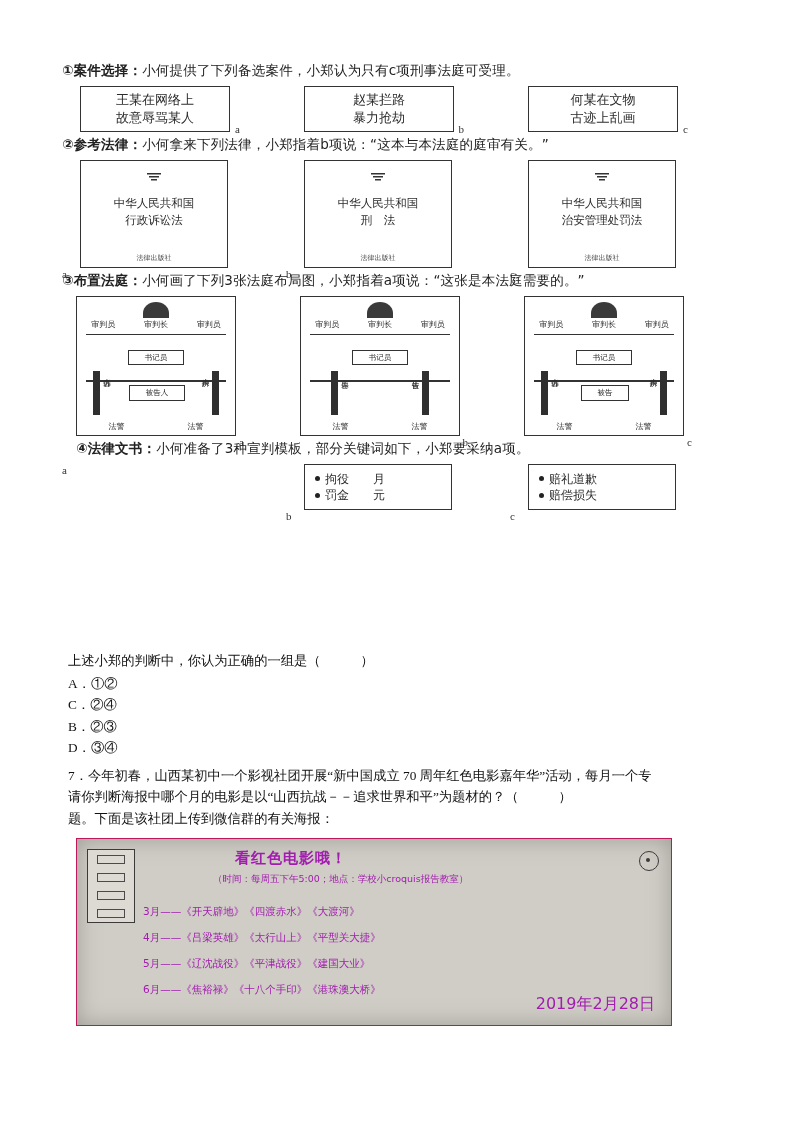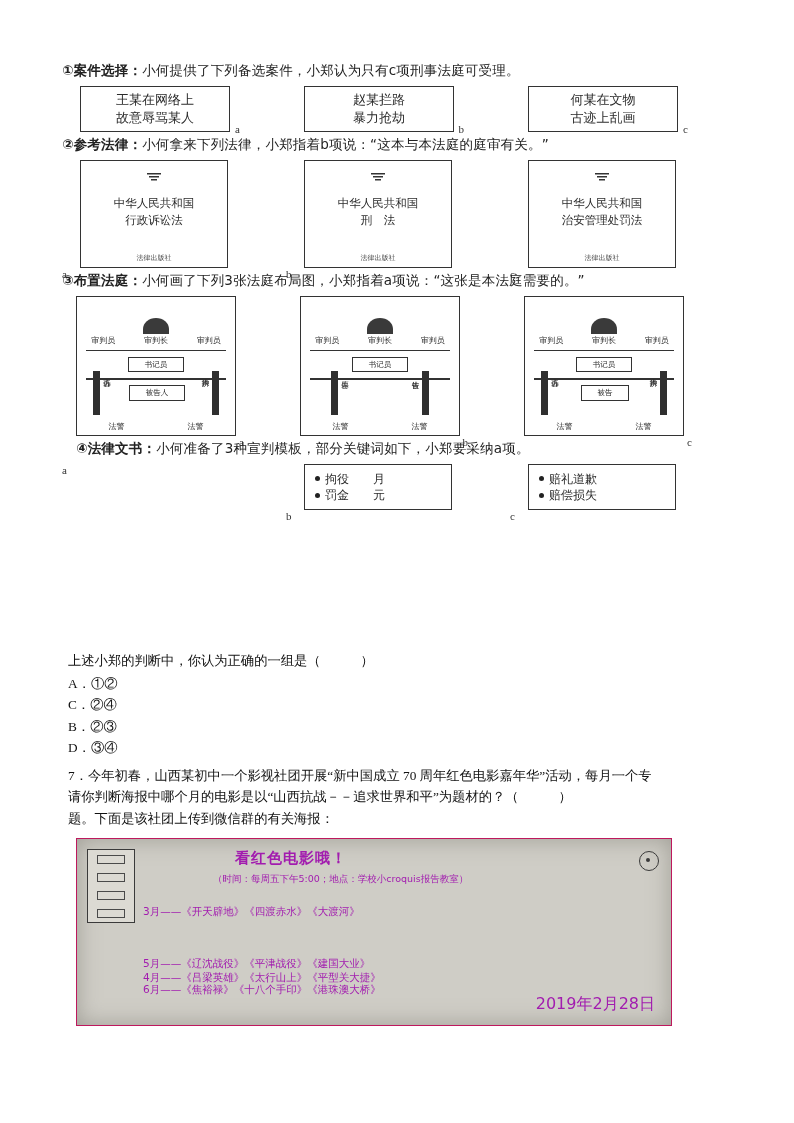--- a/index.html
+++ b/index.html
@@ -70,30 +70,30 @@
       linear-gradient(#333,#333) center 9px/10px 1.5px no-repeat,
       linear-gradient(#333,#333) center 12px/6px 1.5px no-repeat;
   }
   .law-title { font-size:11.5px; line-height:1.5; }
   .press { position:absolute; bottom:4px; font-size:7px; color:#444; }
 
   
   .r3 .cardslot { width:224px; }
   .r3 .card {
     width:160px; height:140px; margin-left:14px;
-    justify-content:flex-start; padding:20px 0 0 0; position:relative;align-items:center;
+    justify-content:flex-start; padding:4px 0 0 0; position:relative;align-items:center;
   }
   .court-emblem {
     width:26px;height:16px;margin:1px auto 2px auto;
     border-radius:50% 50% 0 0 / 70% 70% 0 0;
     background:#3a3a3a;
   }
   .judges { display:flex; justify-content:space-around; width:100%; font-size:8px; }
   .hrule { width:88%; height:1.4px; background:#333; margin:3px auto; }
-  .clerkbox { width:54px;height:13px;border:1.3px solid #333;margin:3px auto;font-size:7.5px;display:flex;align-items:center;justify-content:center; }
+  .clerkbox { width:54px;height:13px;border:1.3px solid #333;margin:12px auto;font-size:7.5px;display:flex;align-items:center;justify-content:center; }
   .sidebars { position:absolute; bottom:16px; left:0; width:100%; height:48px; }
   .vbar { position:absolute; width:7px; background:#2f2f2f; }
   .vlabel { position:absolute; font-size:7.5px; writing-mode:vertical-rl; text-orientation:upright; line-height:1; }
   .midbox { position:absolute; border:1.3px solid #333; font-size:7.5px; display:flex; align-items:center; justify-content:center; }
   .bottomlbl { position:absolute; bottom:2px; width:100%; display:flex; justify-content:space-around; font-size:8px; }
 
   
   .r4 .cardslot { width:224px; }
   .r4 .card {
     width:148px;height:46px;margin-left:18px;
@@ -365,20 +365,20 @@
       <div class="film-strip">
         <i></i>
           <i></i>
           <i></i>
           <i></i>
       </div>
       <div class="reel"></div>
       <div class="poster-title">看红色电影哦！</div>
       <div class="poster-sub">（时间：每周五下午5:00；地点：学校小croquis报告教室）</div>
       <div class="month-line" style="top:60px;">3月——《开天辟地》《四渡赤水》《大渡河》</div>
-      <div class="month-line" style="top:86px;margin-top:40px;">4月——《吕梁英雄》《太行山上》《平型关大捷》</div>
+      <div class="month-line" style="top:86px;">4月——《吕梁英雄》《太行山上》《平型关大捷》</div>
       <div class="month-line" style="top:112px;">5月——《辽沈战役》《平津战役》《建国大业》</div>
       <div class="month-line" style="top:138px;">6月——《焦裕禄》《十八个手印》《港珠澳大桥》</div>
       <div class="poster-date">2019年2月28日</div>
     </div>
   </div>
 
 </div>
 
 </body></html>

